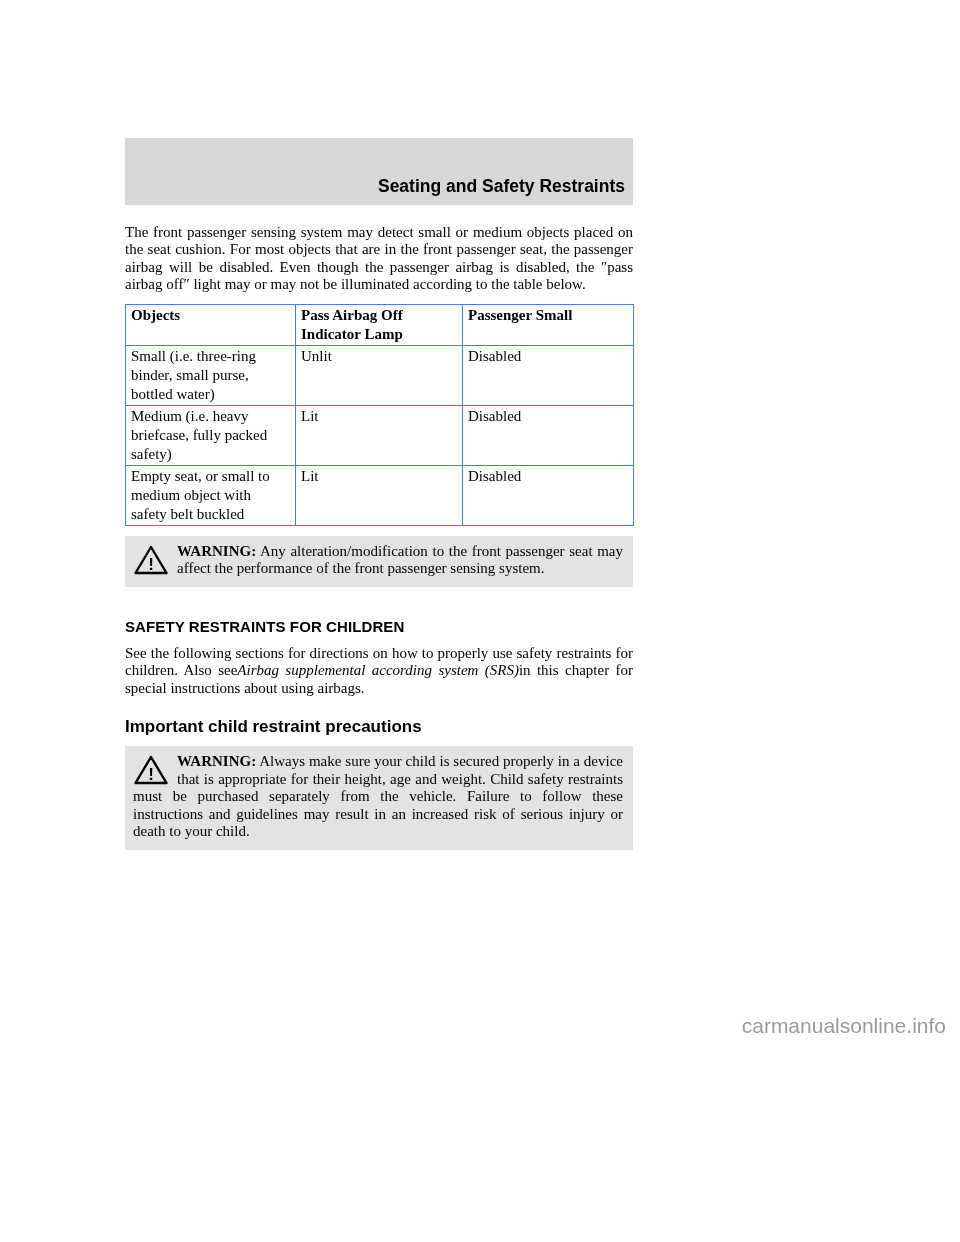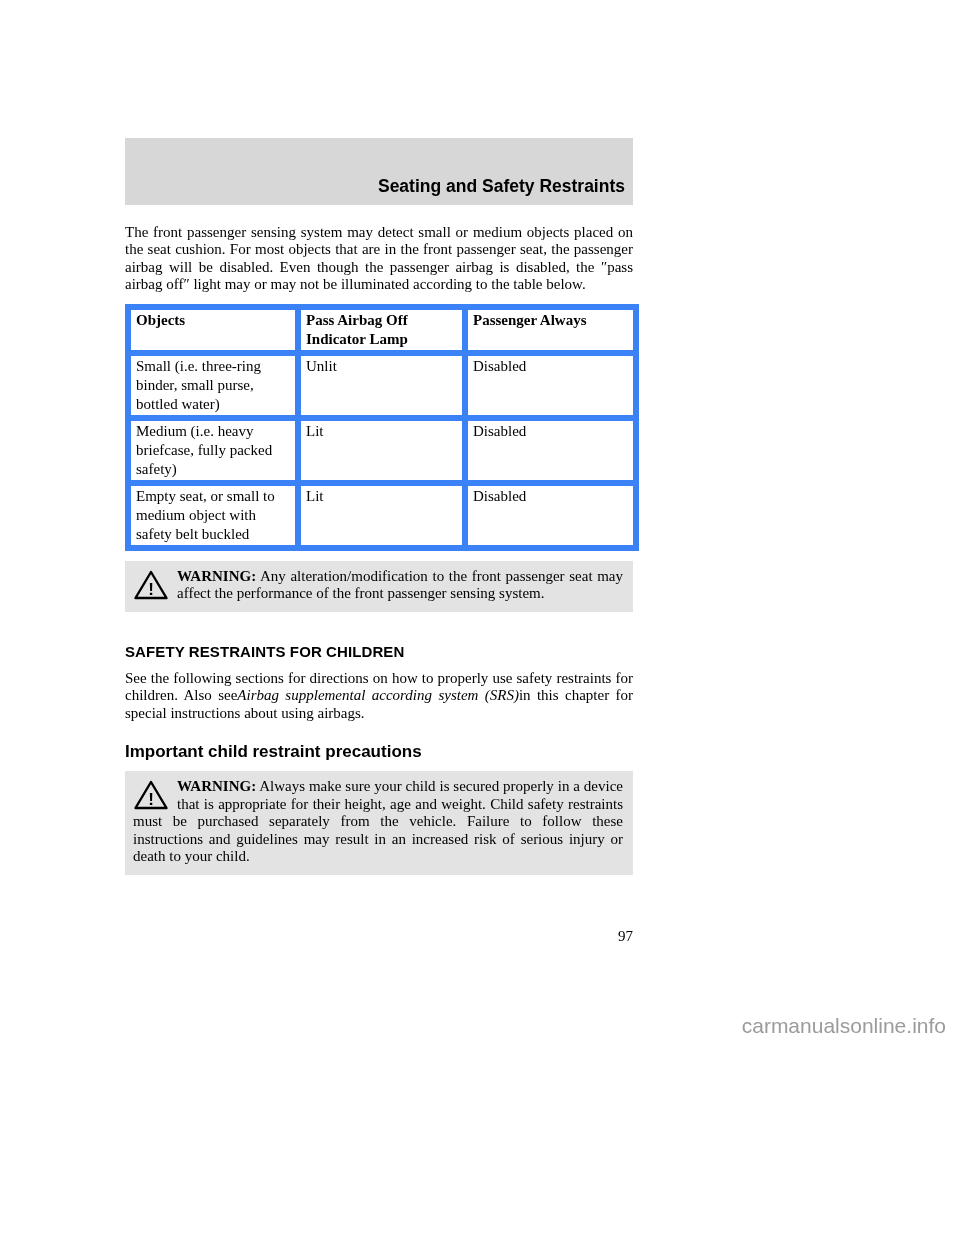--- a/index.html
+++ b/index.html
@@ -41,21 +41,21 @@
     text-align: justify;
   }
   .intro { margin-top: 19px; }
   table.sensing {
     width: 100%;
     border-collapse: collapse;
     table-layout: fixed;
     margin-top: 10px;
   }
   table.sensing th, table.sensing td {
-    border: 6px solid #3b82f6;
+    border: 1px solid #3b82f6;
     font-size: 15px;
     line-height: 19px;
     vertical-align: top;
     text-align: left;
     padding: 1px 6px 1px 5px;
   }
   table.sensing th { font-weight: bold; }
   .col-objects { width: 170px; }
   .col-lamp { width: 167px; }
   .col-airbag { width: 171px; }
@@ -131,21 +131,21 @@
     <table class="sensing">
       <colgroup>
         <col class="col-objects">
           <col class="col-lamp">
           <col class="col-airbag">
       </colgroup>
       <thead>
         <tr>
           <th>Objects</th>
           <th>Pass Airbag Off Indicator Lamp</th>
-          <th>Passenger Always</th>
+          <th>Passenger Small</th>
         </tr>
       </thead>
       <tbody>
         <tr>
           <td>Small (i.e. three-ring binder, small purse, bottled water)</td>
           <td>Unlit</td>
           <td>Disabled</td>
         </tr>
         <tr>
           <td>Medium (i.e. heavy briefcase, fully packed safety)</td>
@@ -181,21 +181,20 @@
         <svg width="36" height="32" viewBox="0 0 36 32">
           <path d="M18 3 L33.5 29 L2.5 29 Z" fill="none" stroke="#000" stroke-width="2.4" stroke-linejoin="round"></path>
           <text x="18" y="26" text-anchor="middle" font-family="Liberation Sans, sans-serif" font-size="17" font-weight="bold" fill="#000">!</text>
         </svg>
       </span>
       <span class="warning-label">WARNING:</span><span> Always make sure your child is secured properly in a device that is appropriate for their height, age and weight. Child safety restraints must be purchased separately from the vehicle. Failure to follow these instructions and guidelines may result in an increased risk of serious injury or death to your child.</span>
     </div>
 
   </div>
 
-  <div class="page-number">97</div>
 
   <div class="footer">
     <div><span class="big">2009 Ranger</span><span class="small">(ran)</span></div>
     <div class="big">Owners Guide, 1st Printing</div>
   </div>
 
   <div class="watermark">carmanualsonline.info</div>
 </div>
 
 </body></html>

